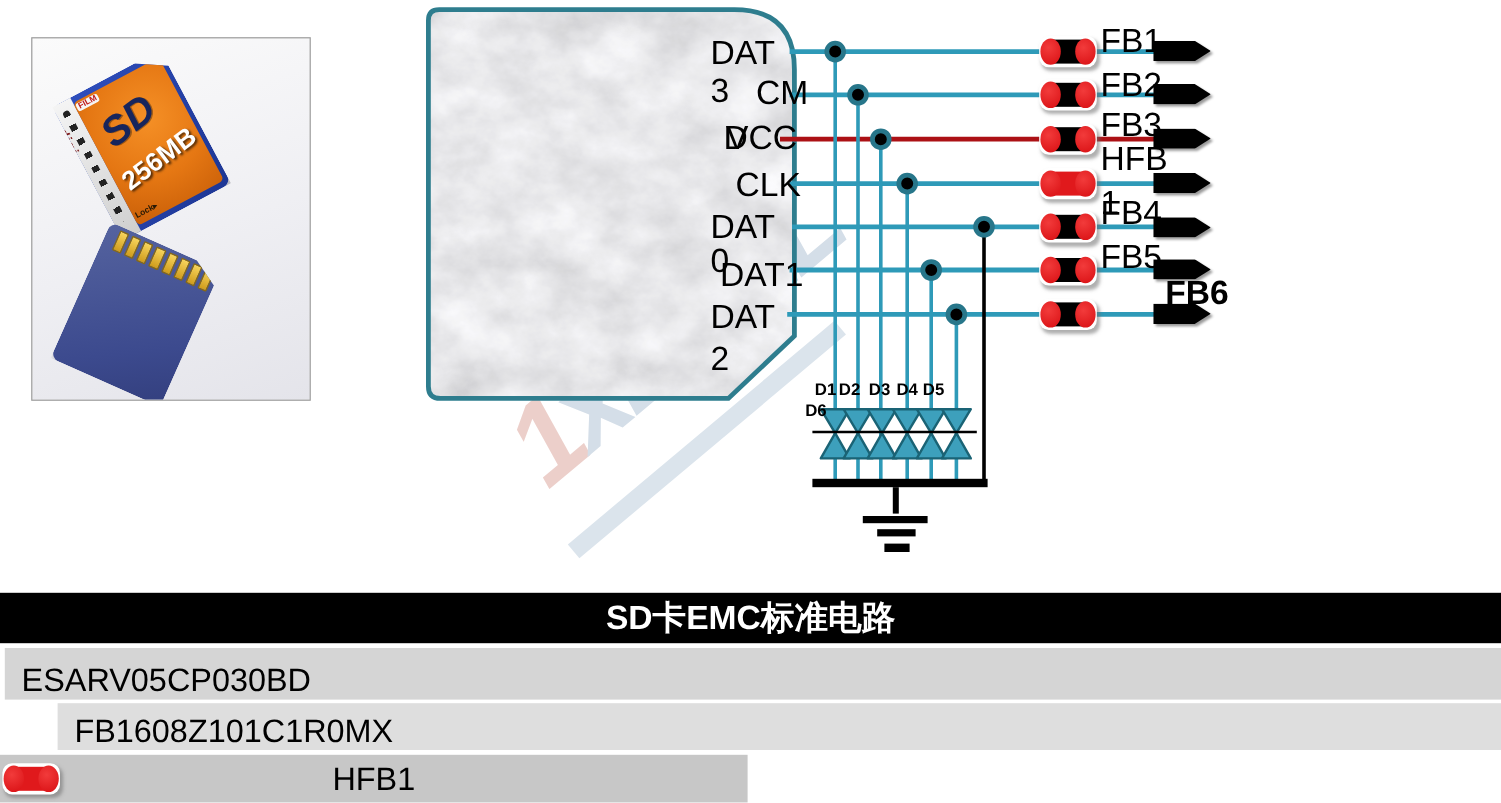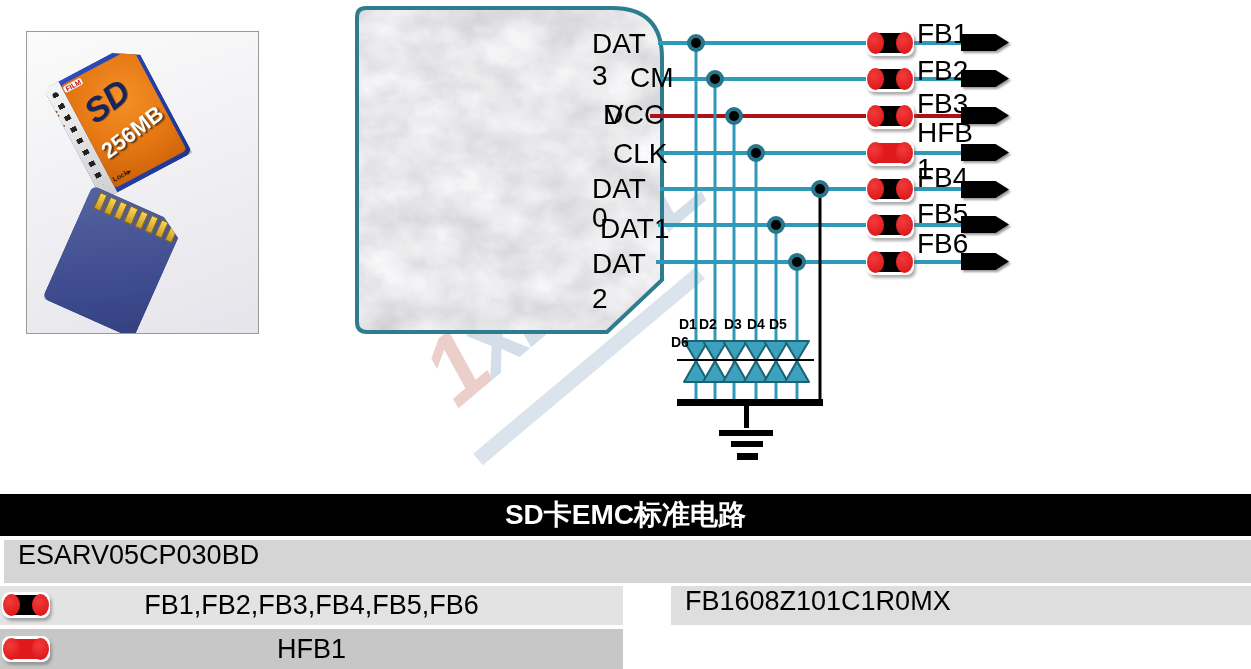--- a/index.html
+++ b/index.html
@@ -65,21 +65,21 @@
 
   
   .jdot{position:absolute;width:10px;height:10px;background:#000;border:4px solid #27768a;border-radius:50%;}
 
   
   .t-header{position:absolute;left:0;top:494px;width:1251px;height:42px;background:#000;
             display:flex;align-items:center;justify-content:center;}
   .t-header span{color:#fff;font-size:28px;font-weight:bold;}
   .t-row{position:absolute;left:0;width:1251px;display:flex;}
   .cell-left{width:623px;display:flex;align-items:center;justify-content:center;position:relative;}
-  .cell-right{margin-left:4px;flex:1;display:flex;align-items:flex-start;padding-left:14px;}
+  .cell-right{margin-left:4px;flex:1;display:flex;align-items:flex-end;padding-left:14px;}
   .t-row .txt{font-size:27px;color:#000;}
   .r13 .cell-left{background:#c7c7c7;} .r13 .cell-right{background:#d5d5d5;}
   .r2 .cell-left{background:#e3e3e3;} .r2 .cell-right{background:#dedede;margin-left:48px;}
   .row-icon{position:absolute;left:2px;}
 </style>
 </head>
 <body>
 
 <div class="page">
 
@@ -247,48 +247,40 @@
   <span class="lbl" style="left:592px;top:250px;">DAT</span>
   <span class="lbl" style="left:592px;top:285px;">2</span>
 
   <span class="lbl" style="left:917px;top:20px;">FB1</span>
   <span class="lbl" style="left:917px;top:57px;">FB2</span>
   <span class="lbl" style="left:917px;top:90px;">FB3</span>
   <span class="lbl" style="left:917px;top:119px;">HFB</span>
   <span class="lbl" style="left:917px;top:155px;">1</span>
   <span class="lbl" style="left:917px;top:164px;">FB4</span>
   <span class="lbl" style="left:917px;top:200px;">FB5</span>
-  <span class="lbl" style="left:917px;top:230px;">FB6</span>
+  <span class="lbl" style="left:971px;top:230px;font-weight:bold;">FB6</span>
 
   <span class="dlbl" style="left:679px;top:317px;">D1</span>
   <span class="dlbl" style="left:699px;top:317px;">D2</span>
   <span class="dlbl" style="left:724px;top:317px;">D3</span>
   <span class="dlbl" style="left:747px;top:317px;">D4</span>
   <span class="dlbl" style="left:769px;top:317px;">D5</span>
   <span class="dlbl" style="left:671px;top:335px;">D6</span>
 
   <div class="t-header">
     <span>SD卡EMC标准电路</span>
   </div>
 
   <div class="t-row r13" style="top:540px;height:43px;">
     <div class="cell-right">
       <span class="txt">ESARV05CP030BD</span>
     </div>
   </div>
 
   <div class="t-row r2" style="top:586px;height:39px;">
-    <div class="cell-left">
-      <div class="bead row-icon" style="position:absolute;left:2px;top:6px;">
-          <div class="bead-bar"></div>
-          <div class="bead-cap l"></div>
-          <div class="bead-cap r"></div>
-        </div>
-      <span class="txt">FB1,FB2,FB3,FB4,FB5,FB6</span>
-    </div>
     <div class="cell-right">
       <span class="txt">FB1608Z101C1R0MX</span>
     </div>
   </div>
 
   <div class="t-row r13" style="top:629px;height:40px;">
     <div class="cell-left">
       <div class="bead red row-icon" style="position:absolute;left:2px;top:7px;">
           <div class="bead-bar"></div>
           <div class="bead-cap l"></div>

